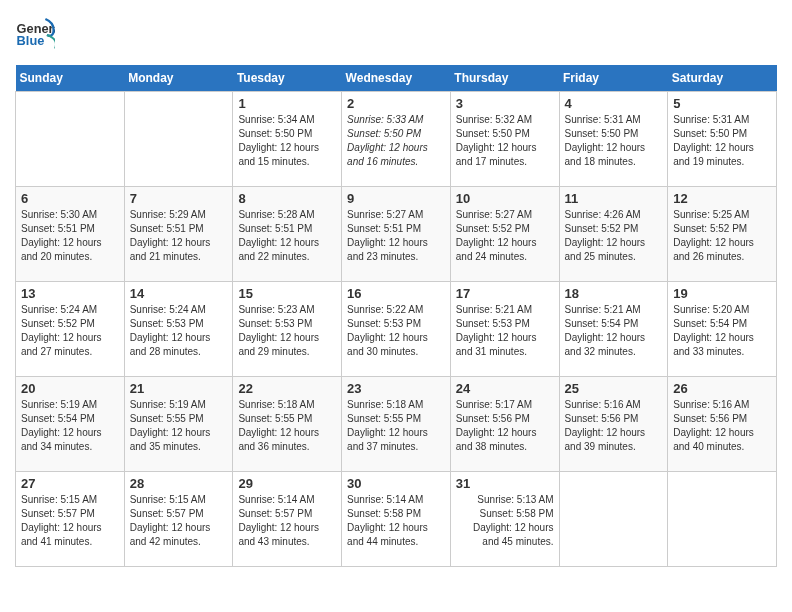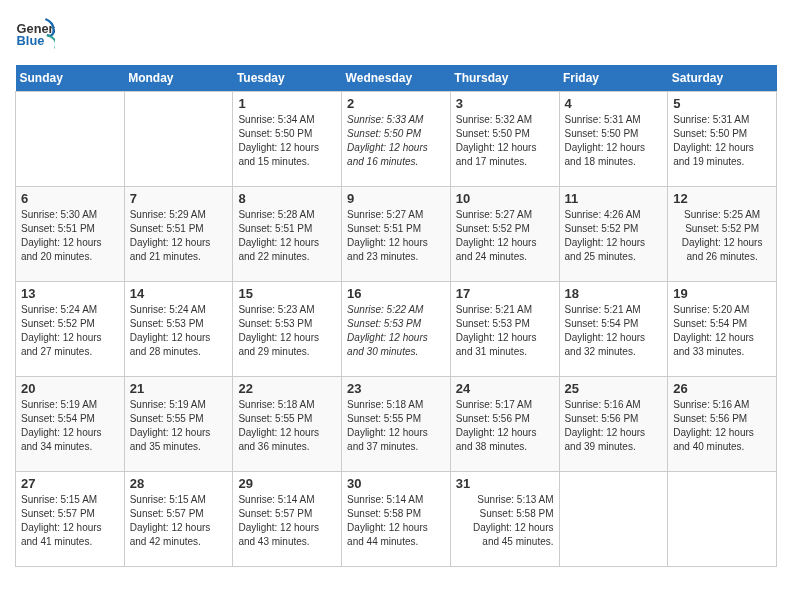--- a/index.html
+++ b/index.html
@@ -184,21 +184,21 @@
 Daylight: 12 hours and 24 minutes.</div>
         </td>
         <td>
           <span class="day-number">11</span>
           <div class="day-info" style="white-space: pre-line;">Sunrise: 4:26 AM
 Sunset: 5:52 PM
 Daylight: 12 hours and 25 minutes.</div>
         </td>
         <td>
           <span class="day-number">12</span>
-          <div class="day-info" style="white-space: pre-line; text-align: center;">Sunrise: 5:25 AM
+          <div class="day-info" style="white-space: pre-line;">Sunrise: 5:25 AM
 Sunset: 5:52 PM
 Daylight: 12 hours and 26 minutes.</div>
         </td>
       </tr>
       <tr>
         <td>
           <span class="day-number">13</span>
           <div class="day-info" style="white-space: pre-line;">Sunrise: 5:24 AM
 Sunset: 5:52 PM
 Daylight: 12 hours and 27 minutes.</div>
@@ -210,21 +210,21 @@
 Daylight: 12 hours and 28 minutes.</div>
         </td>
         <td>
           <span class="day-number">15</span>
           <div class="day-info" style="white-space: pre-line;">Sunrise: 5:23 AM
 Sunset: 5:53 PM
 Daylight: 12 hours and 29 minutes.</div>
         </td>
         <td>
           <span class="day-number">16</span>
-          <div class="day-info" style="white-space: pre-line; font-style: italic;">Sunrise: 5:22 AM
+          <div class="day-info" style="white-space: pre-line;">Sunrise: 5:22 AM
 Sunset: 5:53 PM
 Daylight: 12 hours and 30 minutes.</div>
         </td>
         <td>
           <span class="day-number">17</span>
           <div class="day-info" style="white-space: pre-line;">Sunrise: 5:21 AM
 Sunset: 5:53 PM
 Daylight: 12 hours and 31 minutes.</div>
         </td>
         <td>

